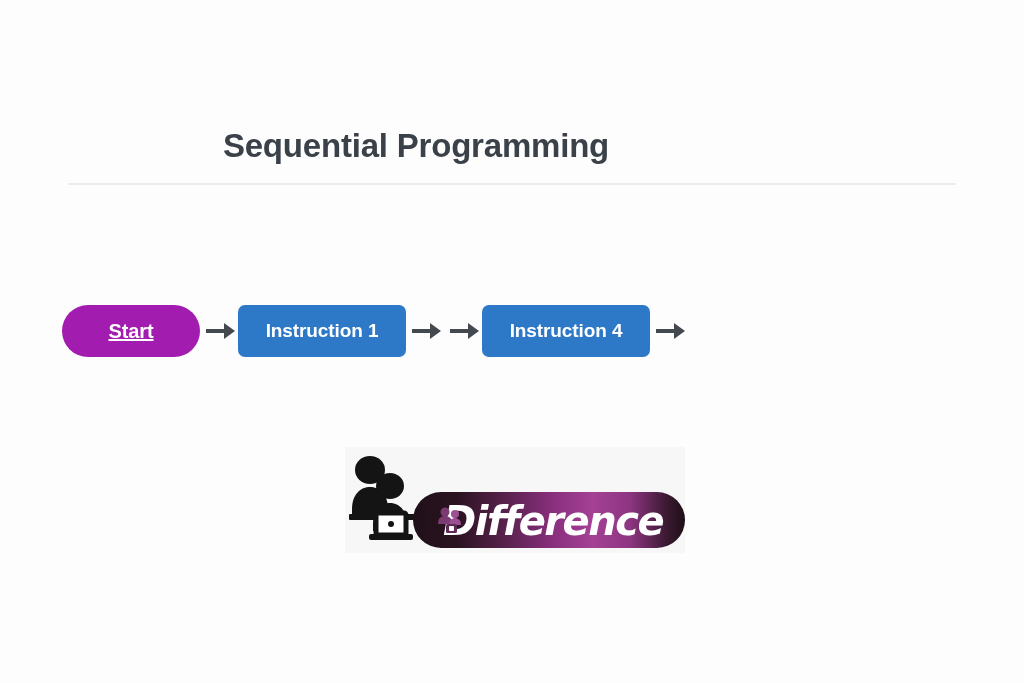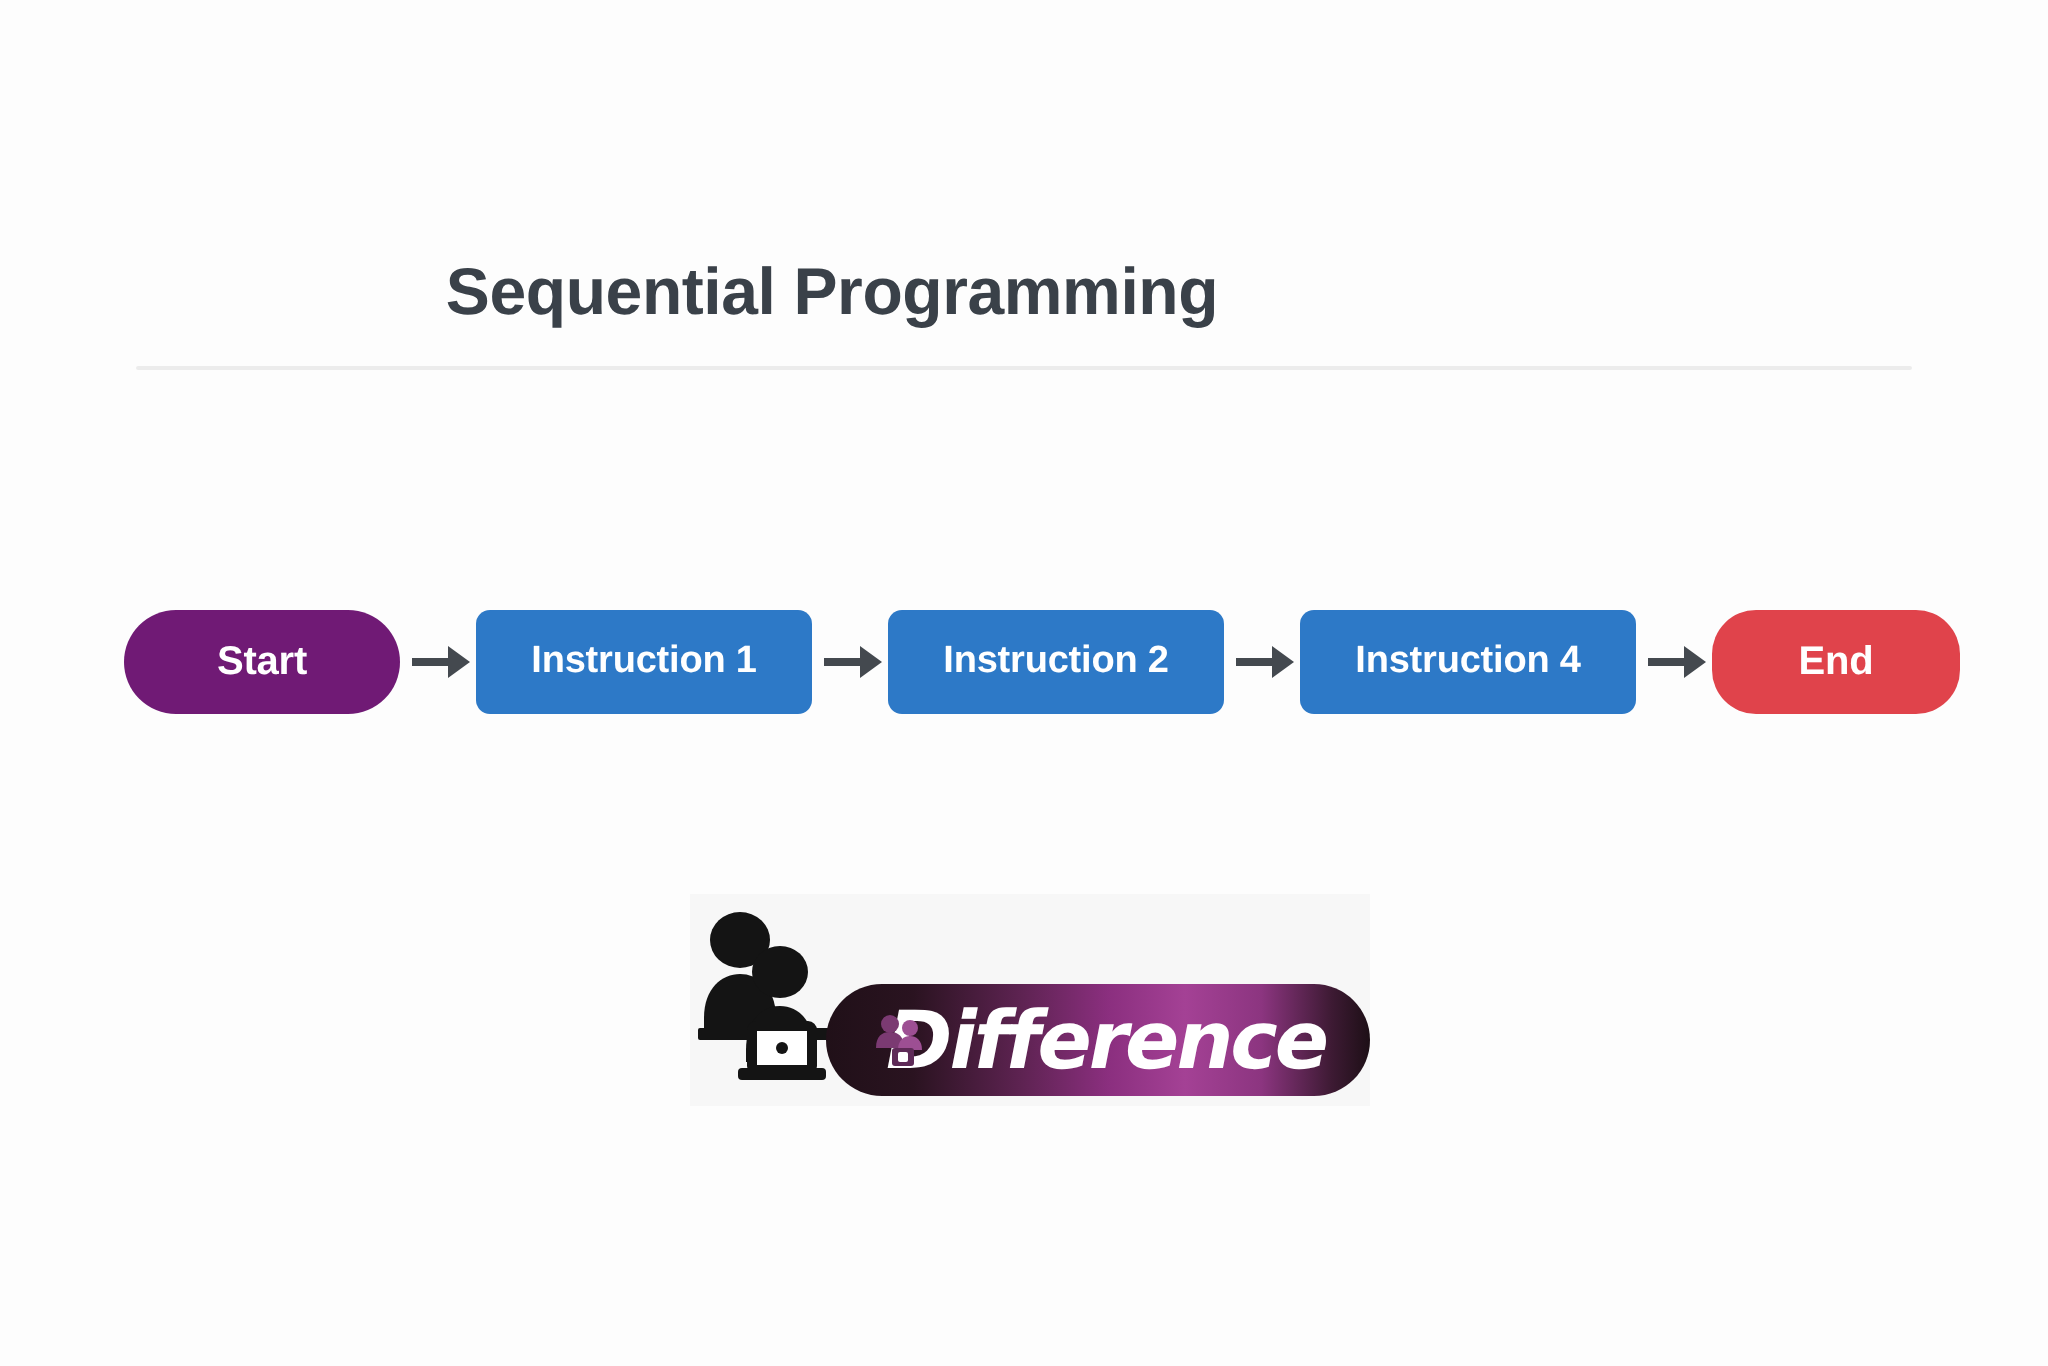--- a/index.html
+++ b/index.html
@@ -71,22 +71,23 @@
     font-family: "Liberation Sans", sans-serif;
     font-weight: bold;
     font-size: 20px;
     letter-spacing: -0.1px;
     white-space: nowrap;
     flex: none;
   }
 
   .node-start {
     width: 138px;
-    background: #701a75;
+    background: #a21caf;
     border-radius: 26px;
+    text-decoration: underline;
   }
   .node-instruction {
     width: 168px;
     background: #2d79c7;
     border-radius: 7px;
     font-size: 19px;
   }
   .node-end {
     width: 124px;
     background: #e0434b;
@@ -225,35 +226,33 @@
       <span class="head"></span>
     </div>
 
     <div class="node node-instruction">Instruction 1</div>
 
     <div class="arrow">
       <span class="shaft"></span>
       <span class="head"></span>
     </div>
 
-    <div class="node node-instruction">Instruction 2</div>
 
     <div class="arrow">
       <span class="shaft"></span>
       <span class="head"></span>
     </div>
 
     <div class="node node-instruction">Instruction 4</div>
 
     <div class="arrow">
       <span class="shaft"></span>
       <span class="head"></span>
     </div>
 
-    <div class="node node-end">End</div>
 
   </div>
 
   <div class="logo">
     <div class="logo-inner">
 
       <svg class="logo-people" viewBox="0 0 72 94">
 
         <ellipse cx="21" cy="17" rx="15" ry="14" fill="#141414"></ellipse>
 

